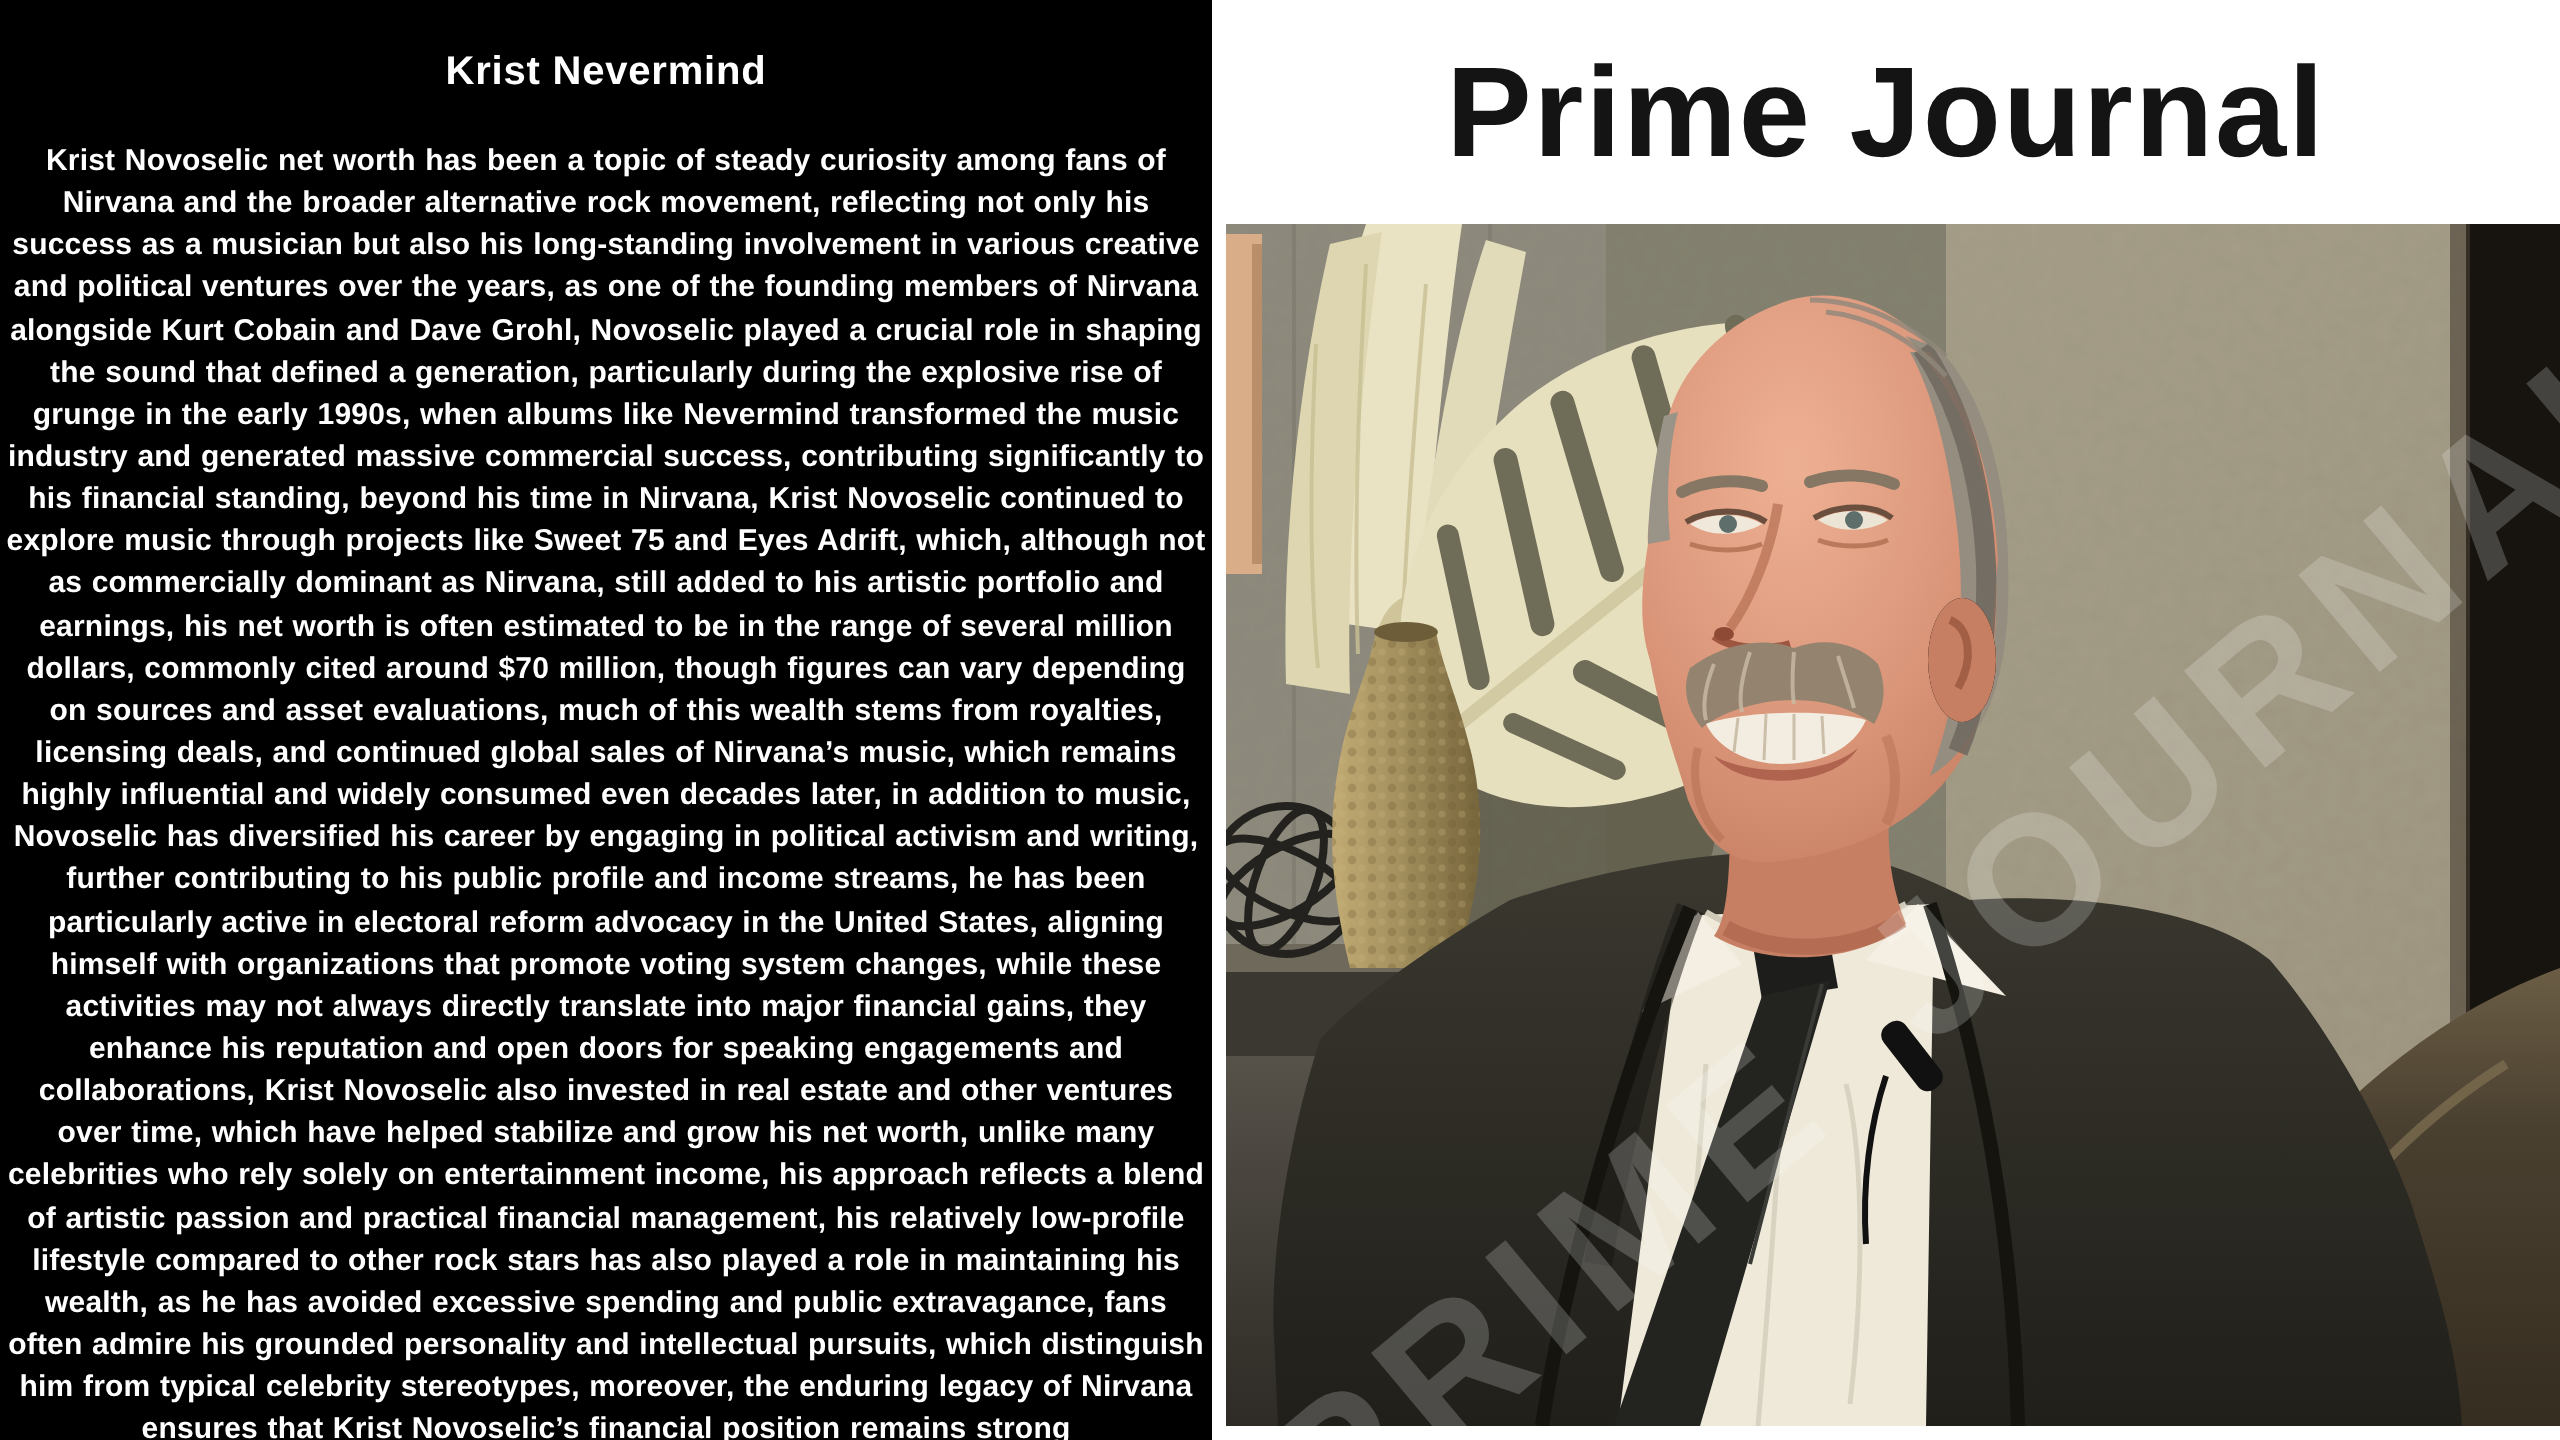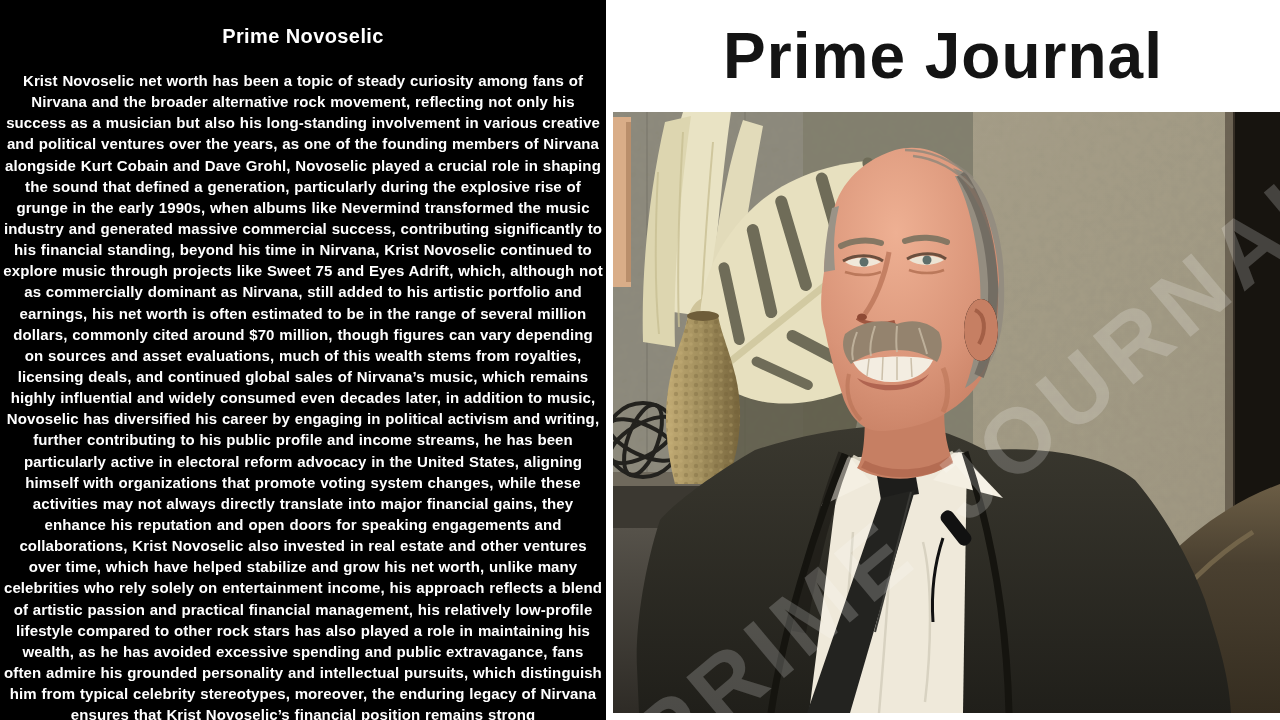--- a/index.html
+++ b/index.html
@@ -43,21 +43,21 @@
     font-size:92px;font-weight:800;letter-spacing:8px;word-spacing:22px;
     color:rgba(255,255,255,0.20);
     transform:rotate(-40deg);transform-origin:left top;
     pointer-events:none;
   }
 </style>
 </head>
 <body>
 
 <div class="left-panel">
-  <div class="panel-title">Prime Novoselic</div>
+  <div class="panel-title">Krist Nevermind</div>
   <div class="panel-body">Krist Novoselic net worth has been a topic of steady curiosity among fans of Nirvana and the broader alternative rock movement, reflecting not only his success as a musician but also his long-standing involvement in various creative and political ventures over the years, as one of the founding members of Nirvana alongside Kurt Cobain and Dave Grohl, Novoselic played a crucial role in shaping the sound that defined a generation, particularly during the explosive rise of grunge in the early 1990s, when albums like Nevermind transformed the music industry and generated massive commercial success, contributing significantly to his financial standing, beyond his time in Nirvana, Krist Novoselic continued to explore music through projects like Sweet 75 and Eyes Adrift, which, although not as commercially dominant as Nirvana, still added to his artistic portfolio and earnings, his net worth is often estimated to be in the range of several million dollars, commonly cited around $70 million, though figures can vary depending on sources and asset evaluations, much of this wealth stems from royalties, licensing deals, and continued global sales of Nirvana’s music, which remains highly influential and widely consumed even decades later, in addition to music, Novoselic has diversified his career by engaging in political activism and writing, further contributing to his public profile and income streams, he has been particularly active in electoral reform advocacy in the United States, aligning himself with organizations that promote voting system changes, while these activities may not always directly translate into major financial gains, they enhance his reputation and open doors for speaking engagements and collaborations, Krist Novoselic also invested in real estate and other ventures over time, which have helped stabilize and grow his net worth, unlike many celebrities who rely solely on entertainment income, his approach reflects a blend of artistic passion and practical financial management, his relatively low-profile lifestyle compared to other rock stars has also played a role in maintaining his wealth, as he has avoided excessive spending and public extravagance, fans often admire his grounded personality and intellectual pursuits, which distinguish him from typical celebrity stereotypes, moreover, the enduring legacy of Nirvana ensures that Krist Novoselic’s financial position remains strong</div>
 </div>
 
 <div class="divider-strip"></div>
 <div class="bottom-strip"></div>
 
 <div class="masthead">
   <div class="brand">Prime Journal</div>
 </div>
 

